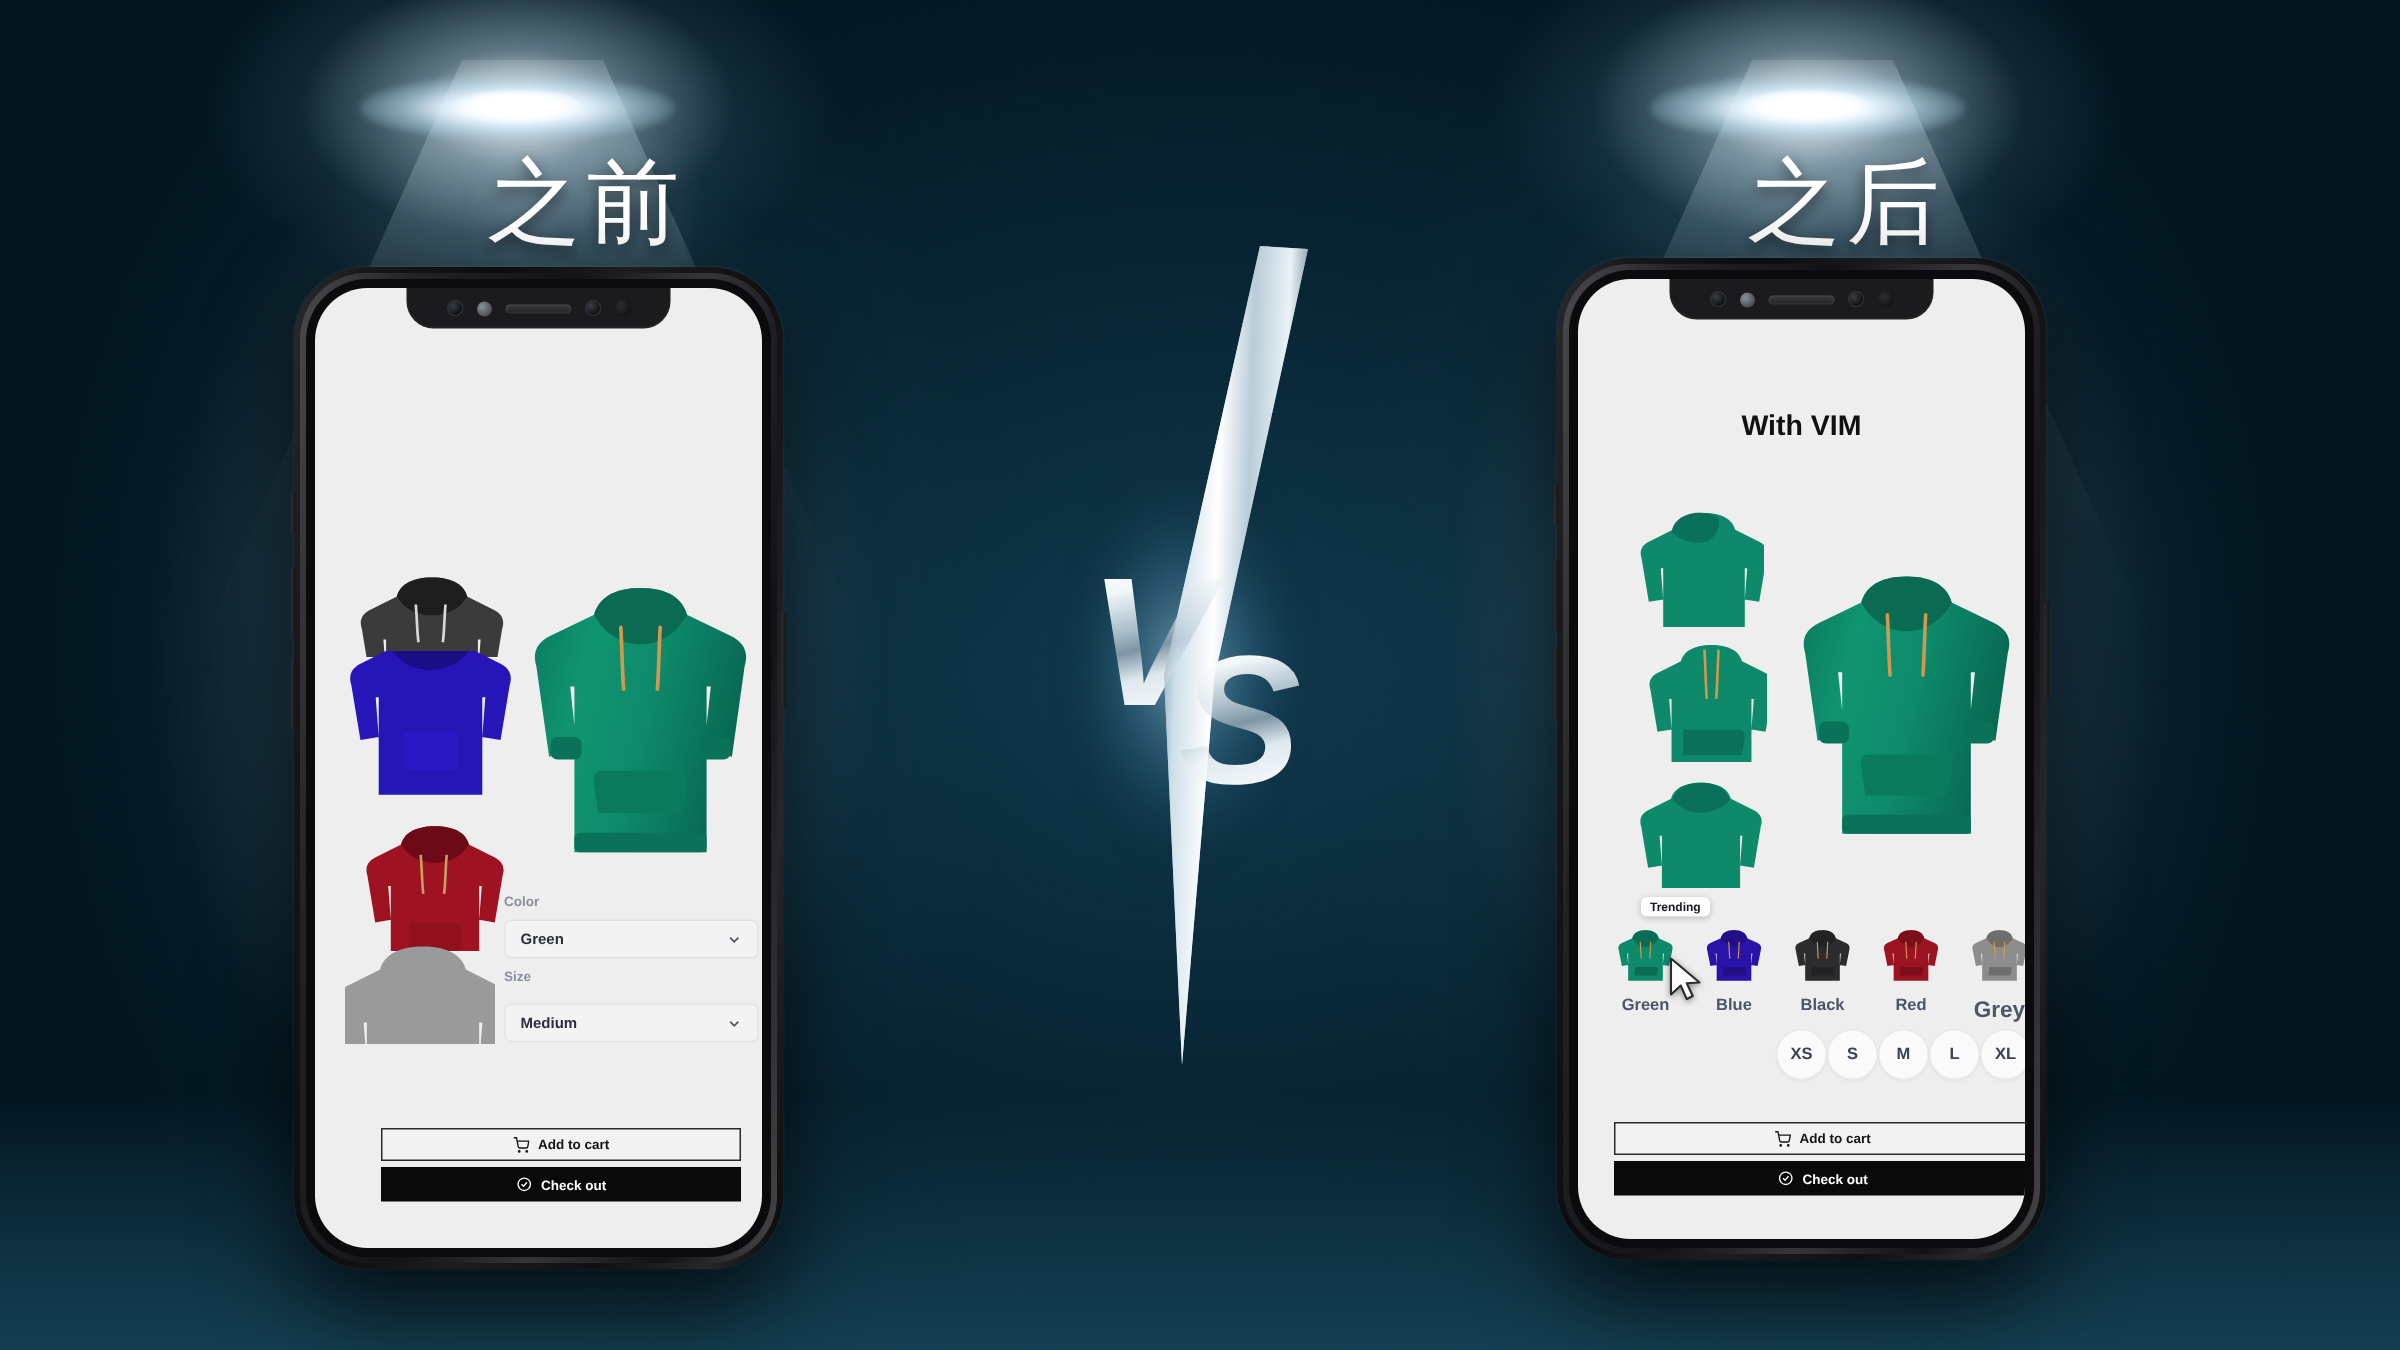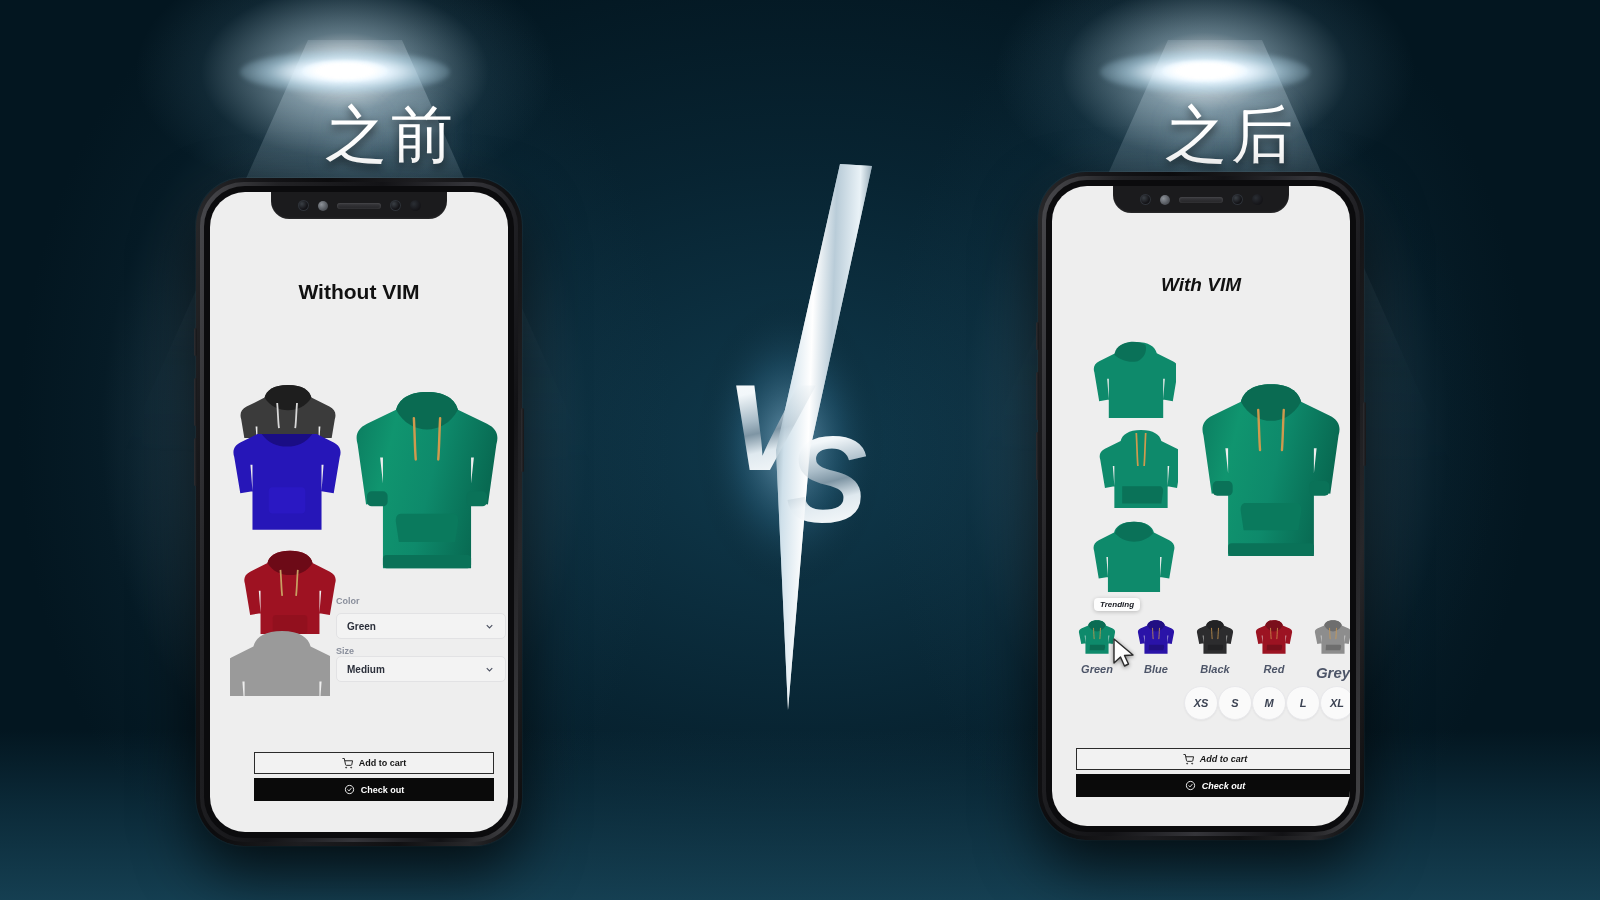--- a/index.html
+++ b/index.html
@@ -207,21 +207,20 @@
 
   <div class="screen">
     <div class="notch" style="width:176px;">
       <span class="nsensor"></span>
       <span class="nsensor dot"></span>
       <span class="nspk"></span>
       <span class="nsensor"></span>
       <span class="nsensor plain"></span>
     </div>
 
-    <div class="app-title" style="position:absolute;top:88px;left:0;font-size:21px;">Without VIM</div>
 
     <div class="thumb-col" style="left:16px;top:184px;width:122px;height:320px;">
       <div class="thumb" style="left:8px;top:0px;width:108px;height:62px;overflow:hidden;">
         <svg class="hoodie" viewBox="0 0 120 130" width="108" height="117">
             <g>
           <path d="M60 10 C44 10 36 16 34 24 L14 34 C8 37 6 42 8 48 L14 84 L26 82 L24 56 L26 56 L26 120 L94 120 L94 56 L96 56 L94 82 L106 84 L112 48 C114 42 112 37 106 34 L86 24 C84 16 76 10 60 10 Z" fill="#3b3b3b"></path>
           <path d="M60 10 C44 10 36 16 34 24 C40 34 50 38 60 38 C70 38 80 34 86 24 C84 16 76 10 60 10 Z" fill="#1e1e1e"></path>
           <path d="M48 30 C49 42 49 52 50 58" stroke="#d8d8d8" stroke-width="2" fill="none"></path>
           <path d="M70 30 C69 42 69 52 68 58" stroke="#d8d8d8" stroke-width="2" fill="none"></path>
         </g>
@@ -283,21 +282,21 @@
       <div class="field-label" style="font-size:9px;margin-bottom:7px;">Color</div>
       <div class="select" style="height:26px;padding:0 10px;font-size:10px;">
         <span>Green</span>
         <svg width="11" height="11" viewBox="0 0 24 24" fill="none" stroke="#4b5060" stroke-width="2.4">
             <polyline points="6 9 12 15 18 9"></polyline>
           </svg>
       </div>
     </div>
 
     <div style="position:absolute;left:126px;top:454px;width:170px;">
-      <div class="field-label" style="font-size:9px;margin-bottom:0;">Size</div>
+      <div class="field-label" style="font-size:9px;margin-bottom:13px;">Size</div>
       <div class="select" style="height:26px;padding:0 10px;font-size:10px;">
         <span>Medium</span>
         <svg width="11" height="11" viewBox="0 0 24 24" fill="none" stroke="#4b5060" stroke-width="2.4">
             <polyline points="6 9 12 15 18 9"></polyline>
           </svg>
       </div>
     </div>
 
     <div class="btn btn-cart" style="position:absolute;left:44px;top:560px;width:240px;height:22px;font-size:9px;">
       <svg width="11" height="11" viewBox="0 0 24 24" fill="none" stroke="#151515" stroke-width="2">
@@ -310,21 +309,21 @@
     <div class="btn btn-checkout" style="position:absolute;left:44px;top:586px;width:240px;height:23px;font-size:9px;">
       <svg width="11" height="11" viewBox="0 0 24 24" fill="none" stroke="#ffffff" stroke-width="2">
           <circle cx="12" cy="12" r="9"></circle>
           <polyline points="8 12 11 15 16 9"></polyline>
         </svg>
       <span>Check out</span>
     </div>
   </div>
 </div>
 
-<div class="phone" id="phone-right" style="left:1038px;top:172px;width:326px;height:668px;font-style:italic;">
+<div class="phone" id="phone-right" style="left:1038px;top:172px;width:326px;height:668px;">
   <div class="phone-body"></div>
   <div class="phone-rim"></div>
   <div class="phone-rim2"></div>
   <div class="side-btn" style="left:-2px;top:150px;width:3px;height:28px;"></div>
   <div class="side-btn" style="left:-2px;top:200px;width:3px;height:48px;"></div>
   <div class="side-btn" style="left:-2px;top:260px;width:3px;height:48px;"></div>
   <div class="side-btn" style="right:-2px;top:230px;width:3px;height:64px;"></div>
 
   <div class="screen">
     <div class="notch" style="width:176px;">

